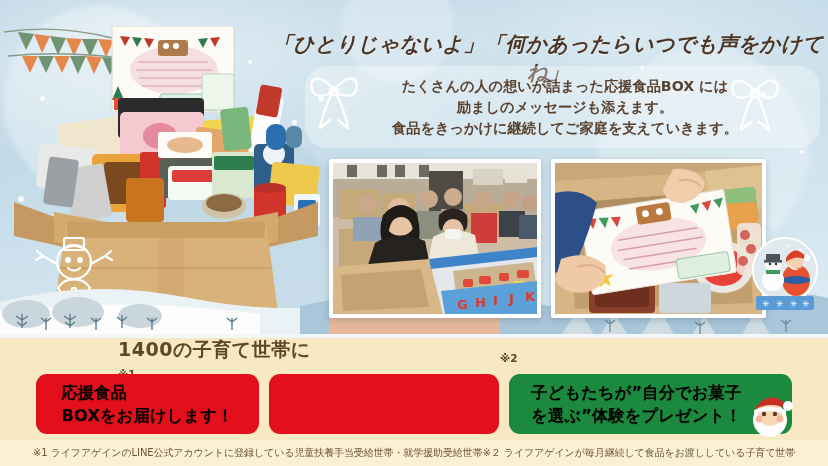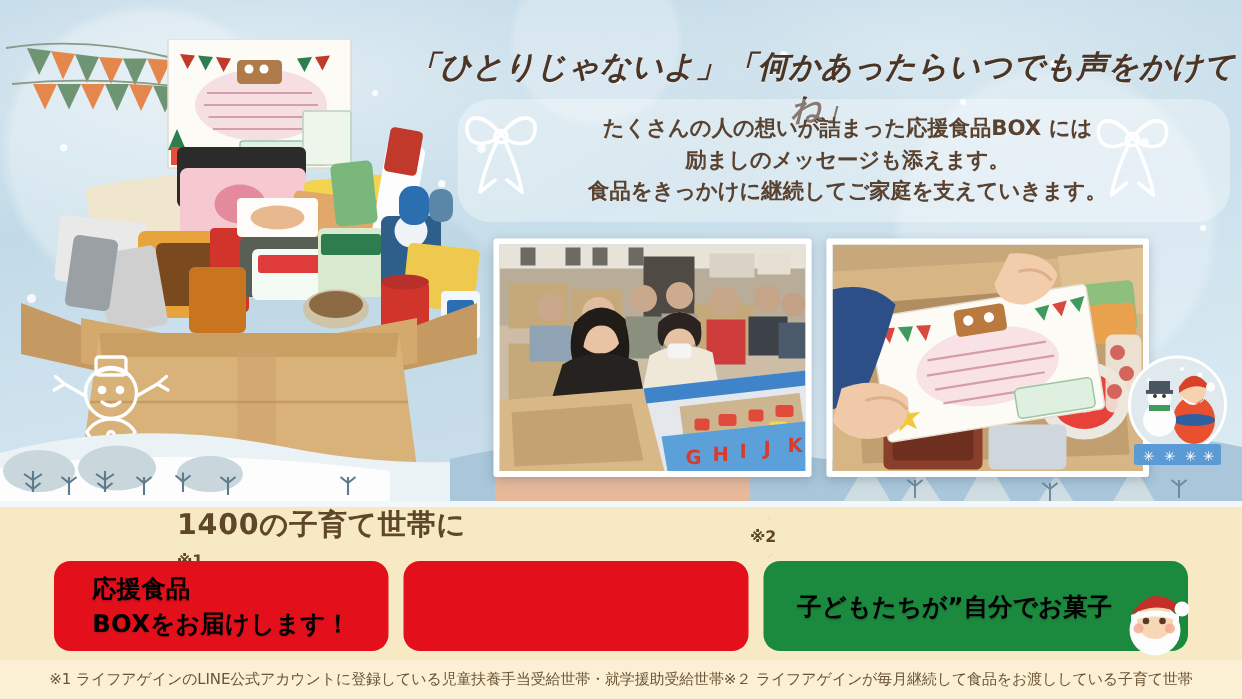--- a/index.html
+++ b/index.html
@@ -545,20 +545,21 @@
       </div>
 
       <div class="cbox cbox-2">
         <div>
         </div>
       </div>
 
       <div class="cbox cbox-3">
         <div>
           <div>子どもたちが”自分でお菓子</div>
+          <div>を選ぶ”体験をプレゼント！</div>
         </div>
         <div class="santa">
           <svg width="56" height="52" viewBox="0 0 56 52">
             <circle cx="28" cy="34" r="17" fill="#fdfdfd"></circle>
             <circle cx="28" cy="28" r="12" fill="#f7d7b6"></circle>
             <path d="M12 24 q14 -22 32 -6 l3 6 q-18 -10 -35 0 z" fill="#c62f28"></path>
             <circle cx="46" cy="20" r="5" fill="#fdfdfd"></circle>
             <path d="M12 24 q16 -6 32 0 l0 4 q-16 -6 -32 0 z" fill="#fdfdfd"></path>
             <circle cx="22" cy="28" r="2.2" fill="#5a3a22"></circle>
             <circle cx="33" cy="28" r="2.2" fill="#5a3a22"></circle>

